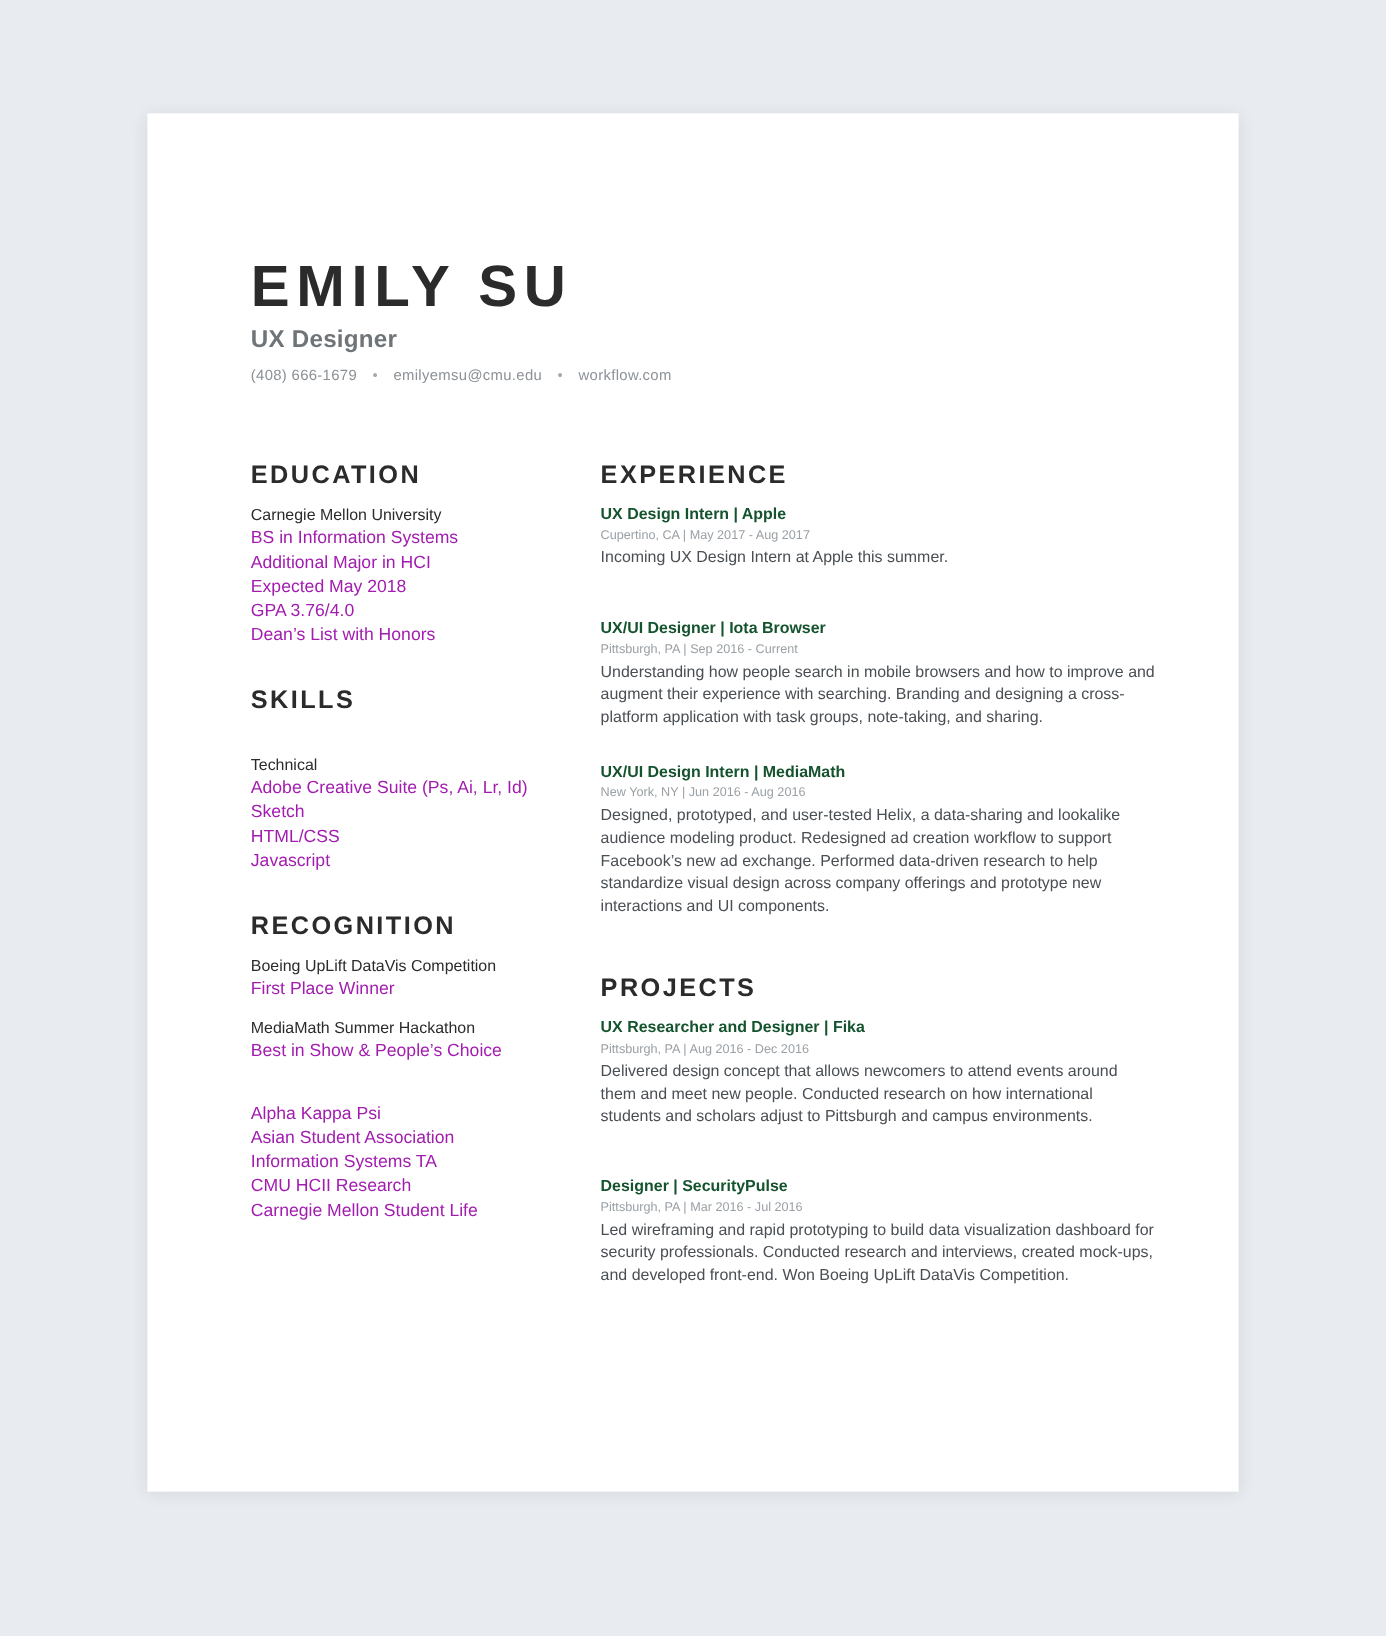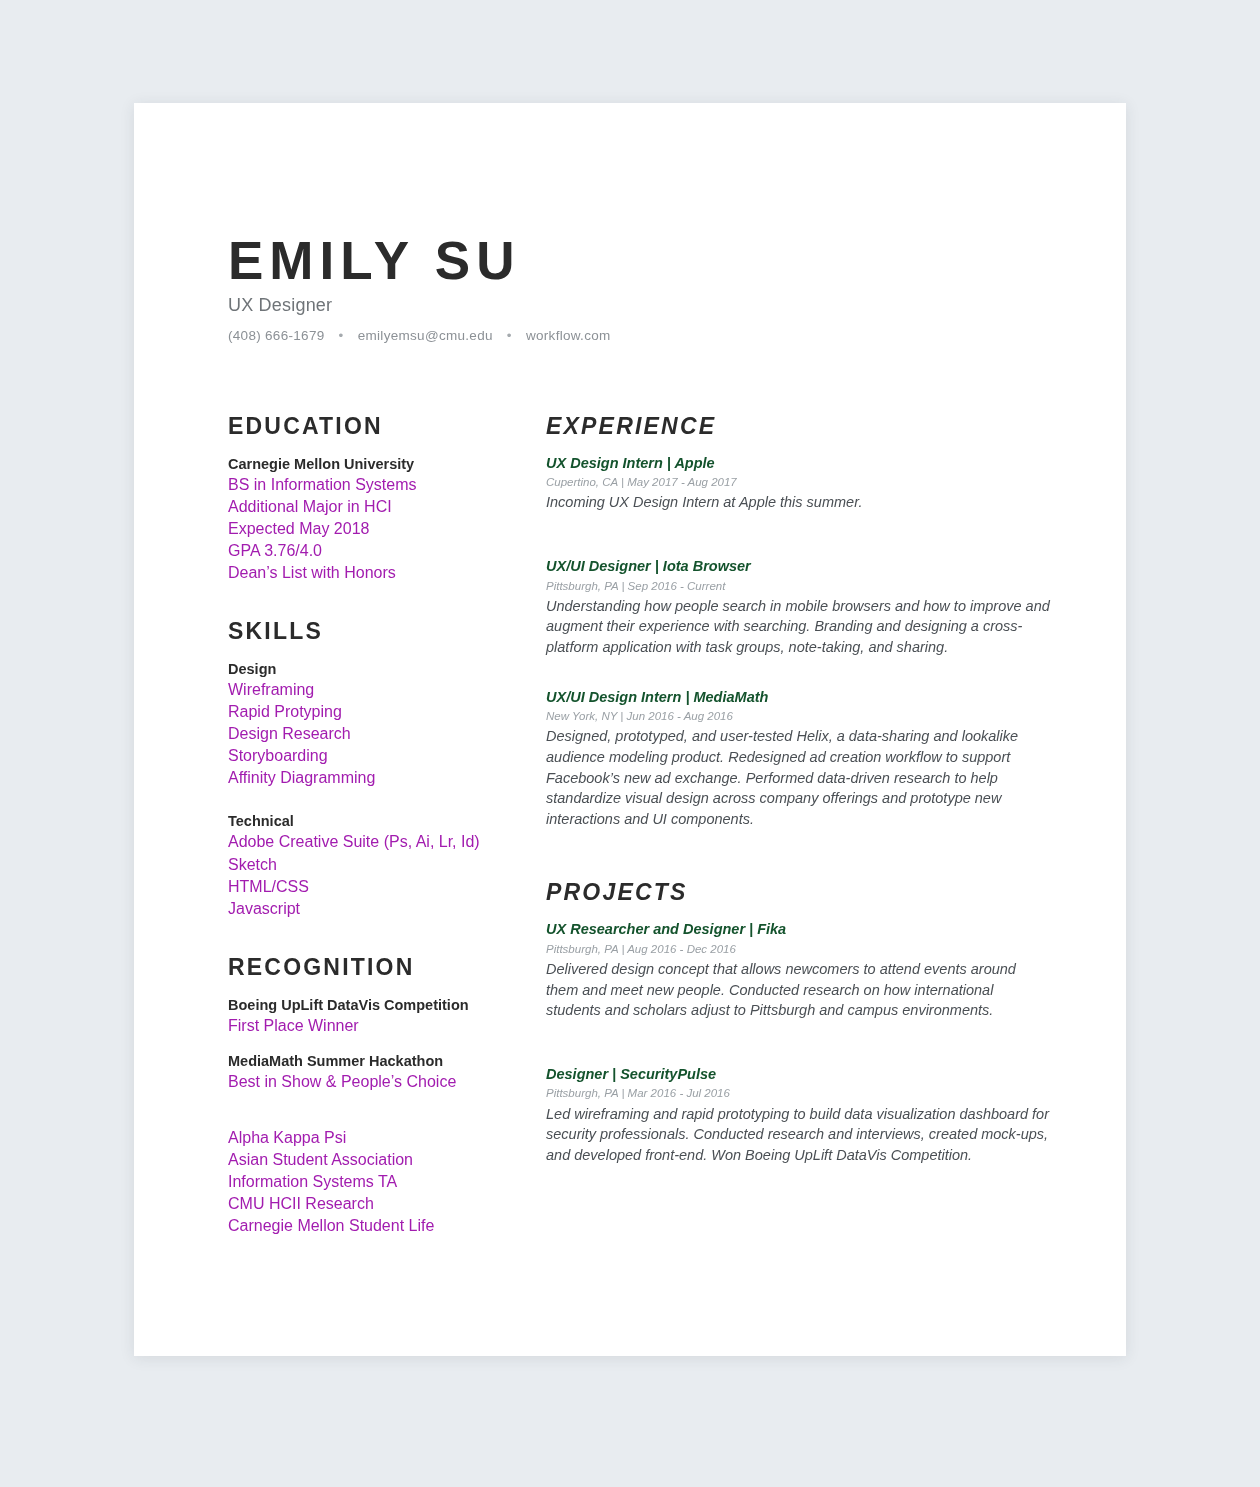--- a/index.html
+++ b/index.html
@@ -31,23 +31,23 @@
   
   .name {
     font-size: 53px;
     font-weight: bold;
     letter-spacing: 6px;
     color: #2b2b2b;
     line-height: 1.05;
     margin: 0 0 6px 0;
   }
   .role {
-    font-size: 18px;
+    font-size: 22px;
     color: #6f7478;
-    font-weight: normal;
+    font-weight: bold;
     letter-spacing: 0.2px;
     margin: 0 0 12px 0;
   }
   .contact {
     font-size: 13.5px;
     color: #8c9196;
     letter-spacing: 0.3px;
   }
   .contact .dot {
     display: inline-block;
@@ -68,21 +68,21 @@
     padding-left: 18px;
   }
   h2.section {
     font-size: 23px;
     font-weight: bold;
     letter-spacing: 2.2px;
     color: #2b2b2b;
     margin: 0 0 14px 0;
   }
   .col-left .section-block { margin-bottom: 34px; }
-  .col-right .section-block { margin-bottom: 18px; font-style: italic; }
+  .col-right .section-block { margin-bottom: 18px; }
 
   .entry { margin-bottom: 16px; }
   .entry-title {
     font-size: 14.5px;
     font-weight: bold;
     color: #14532d;
     line-height: 1.35;
   }
   .entry-meta {
     font-size: 11.5px;
@@ -96,21 +96,21 @@
     line-height: 1.42;
     margin-top: 1px;
   }
   .plain-line {
     font-size: 16px;
     color: #a21caf;
     line-height: 1.38;
   }
   .sub-head {
     font-size: 14.5px;
-    font-weight: bold;
+    font-weight: normal;
     color: #2b2b2b;
     line-height: 1.38;
   }
   .gap-sm { height: 14px; }
   .gap-md { height: 22px; }
   .exp-gap { height: 28px; }
   .sec-gap-lg { height: 32px; }
 </style>
 </head>
 <body>
@@ -137,28 +137,20 @@
           <div class="sub-head">Carnegie Mellon University</div>
           <div class="plain-line">BS in Information Systems</div>
           <div class="plain-line">Additional Major in HCI</div>
           <div class="plain-line">Expected May 2018</div>
           <div class="plain-line">GPA 3.76/4.0</div>
           <div class="plain-line">Dean’s List with Honors</div>
         </div>
 
         <div class="section-block">
           <h2 class="section">SKILLS</h2>
-          <div>
-            <div class="sub-head">Design</div>
-            <div class="plain-line">Wireframing</div>
-            <div class="plain-line">Rapid Protyping</div>
-            <div class="plain-line">Design Research</div>
-            <div class="plain-line">Storyboarding</div>
-            <div class="plain-line">Affinity Diagramming</div>
-          </div>
           <div class="gap-md"></div>
           <div>
             <div class="sub-head">Technical</div>
             <div class="plain-line">Adobe Creative Suite (Ps, Ai, Lr, Id)</div>
             <div class="plain-line">Sketch</div>
             <div class="plain-line">HTML/CSS</div>
             <div class="plain-line">Javascript</div>
           </div>
         </div>
 

